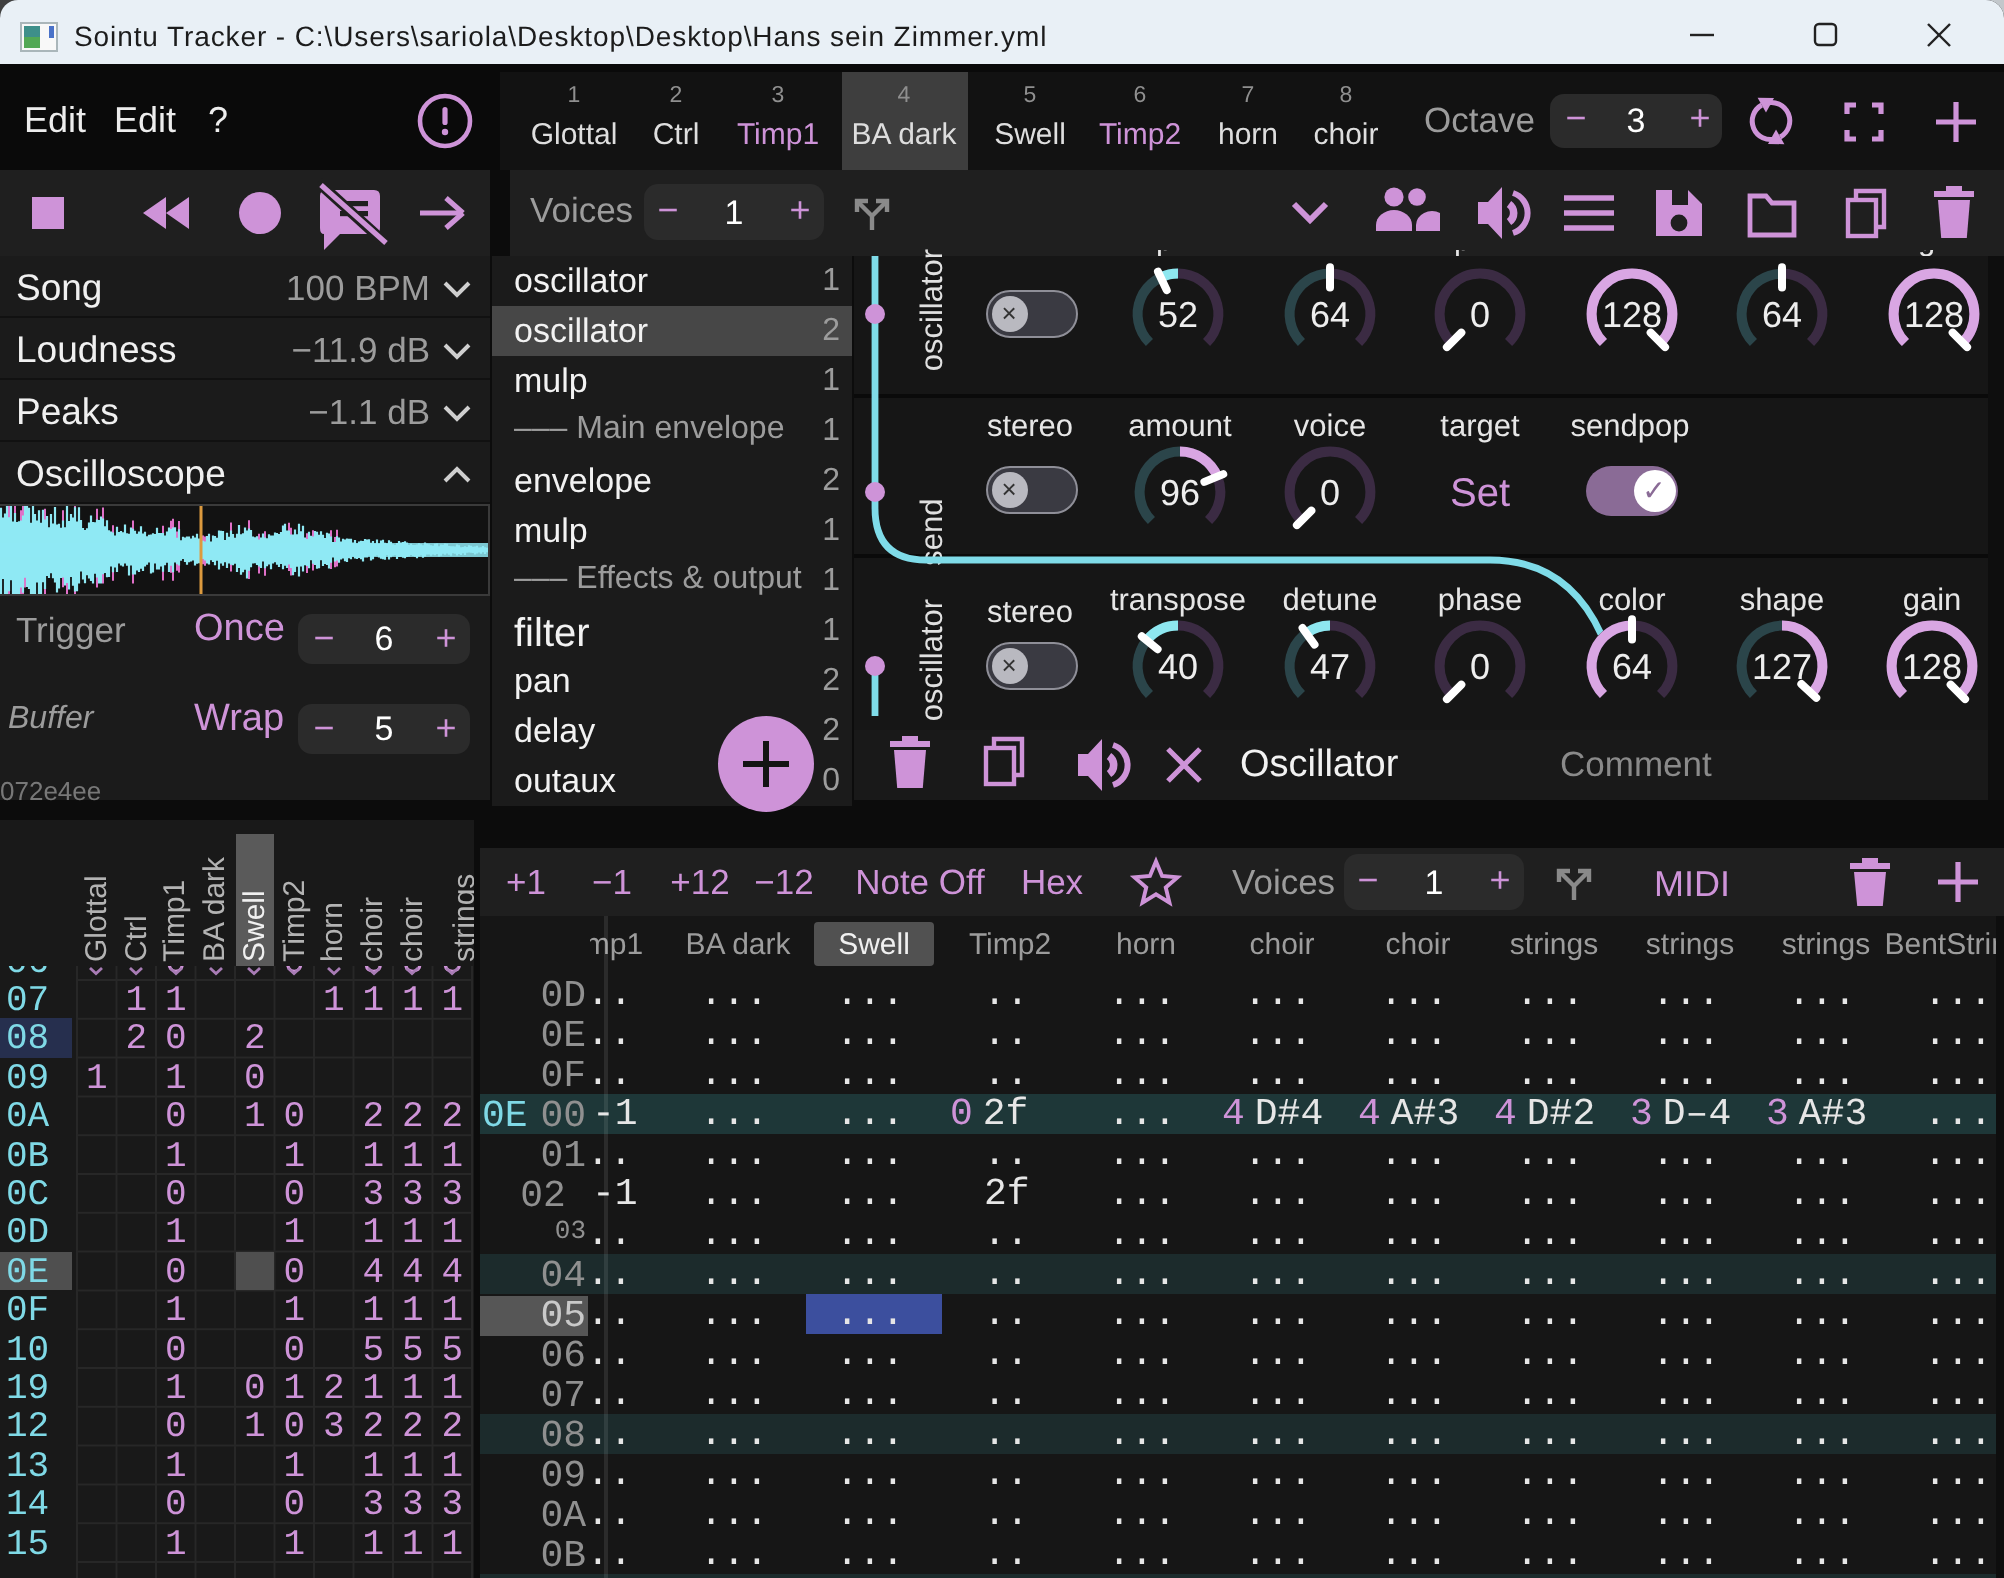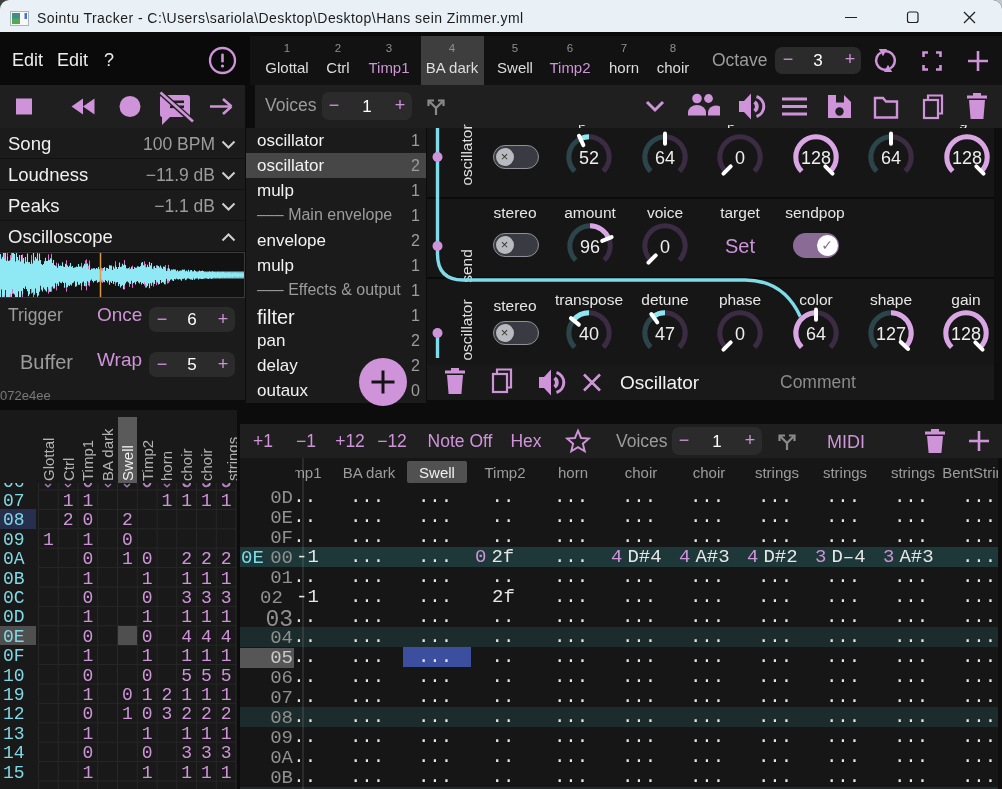--- a/index.html
+++ b/index.html
@@ -140,21 +140,21 @@
       <rect x="0" y="18.5" width="245" height="7" fill="#8fe9f4" opacity="0.85"></rect>
       <line x1="100.5" y1="0" x2="100.5" y2="44" stroke="#dc9a3e" stroke-width="1.5"></line>
       <line x1="244.5" y1="0" x2="244.5" y2="44" stroke="#3a3a3a" stroke-width="1"></line>
     </svg>
 <div class="abs" style="left:8px;top:307px;font-size:17.5px;color:#9c9c9c;font-family:Liberation Sans,sans-serif;white-space:nowrap;line-height:1;">Trigger</div>
 <div class="abs" style="left:97px;top:305px;font-size:19px;color:#ce93d8;font-family:Liberation Sans,sans-serif;white-space:nowrap;line-height:1;">Once</div>
 <div class="abs" style="left:149px;top:307px;width:86px;height:25px;background:#2b2b2b;border-radius:7px;"></div>
 <div class="abs" style="left:162px;top:309.5px;transform:translateX(-50%);font-size:18px;color:#ce93d8;font-family:Liberation Sans,sans-serif;white-space:nowrap;line-height:1;">−</div>
 <div class="abs" style="left:192px;top:311px;transform:translateX(-50%);font-size:17px;color:#fff;font-family:Liberation Sans,sans-serif;white-space:nowrap;line-height:1;">6</div>
 <div class="abs" style="left:223px;top:309.5px;transform:translateX(-50%);font-size:18px;color:#ce93d8;font-family:Liberation Sans,sans-serif;white-space:nowrap;line-height:1;">+</div>
-<div class="abs" style="left:20px;top:352px;font-size:20px;color:#9c9c9c;font-family:Liberation Sans,sans-serif;white-space:nowrap;line-height:1;">Buffer</div>
+<div class="abs" style="left:4px;top:352px;font-size:16px;color:#9c9c9c;font-family:Liberation Sans,sans-serif;white-space:nowrap;line-height:1;font-style:italic;">Buffer</div>
 <div class="abs" style="left:97px;top:350px;font-size:19px;color:#ce93d8;font-family:Liberation Sans,sans-serif;white-space:nowrap;line-height:1;">Wrap</div>
 <div class="abs" style="left:149px;top:352px;width:86px;height:25px;background:#2b2b2b;border-radius:7px;"></div>
 <div class="abs" style="left:162px;top:354.5px;transform:translateX(-50%);font-size:18px;color:#ce93d8;font-family:Liberation Sans,sans-serif;white-space:nowrap;line-height:1;">−</div>
 <div class="abs" style="left:192px;top:356px;transform:translateX(-50%);font-size:17px;color:#fff;font-family:Liberation Sans,sans-serif;white-space:nowrap;line-height:1;">5</div>
 <div class="abs" style="left:223px;top:354.5px;transform:translateX(-50%);font-size:18px;color:#ce93d8;font-family:Liberation Sans,sans-serif;white-space:nowrap;line-height:1;">+</div>
 <div class="abs" style="left:0px;top:389px;font-size:13px;color:#787878;font-family:Liberation Sans,sans-serif;white-space:nowrap;line-height:1;">072e4ee</div>
 <div class="abs" style="left:246px;top:128px;width:180px;height:275px;background:#1b1b1b;"></div>
 <div class="abs" style="left:257px;top:132px;font-size:17px;color:#f2f2f2;font-family:Liberation Sans,sans-serif;white-space:nowrap;line-height:1;">oscillator</div>
 <div class="abs" style="left:246px;top:133px;font-size:16px;color:#9c9c9c;font-family:Liberation Sans,sans-serif;white-space:nowrap;line-height:1;text-align:right;width:174px;">1</div>
 <div class="abs" style="left:246px;top:153px;width:180px;height:25px;background:#474747;"></div>
@@ -529,21 +529,21 @@
 <div class="abs" style="left:240px;top:787px;width:762px;height:2px;background:#1c2b2c;"></div>
 <div class="abs" style="left:240px;top:647.7px;width:54px;height:20px;background:#565656;"></div>
 <div class="abs" style="left:403px;top:647px;width:68px;height:20px;background:#3c4f9e;"></div>
 <div class="abs" style="left:241px;top:549px;font-size:19px;color:#7fd9e6;font-family:Liberation Mono,monospace;white-space:nowrap;line-height:1;">0E</div>
 <div class="abs" style="left:250px;top:489px;width:43px;text-align:right;font-size:19px;color:#909090;font-family:Liberation Mono,monospace;line-height:1;">0D</div>
 <div class="abs" style="left:250px;top:509px;width:43px;text-align:right;font-size:19px;color:#909090;font-family:Liberation Mono,monospace;line-height:1;">0E</div>
 <div class="abs" style="left:250px;top:529px;width:43px;text-align:right;font-size:19px;color:#909090;font-family:Liberation Mono,monospace;line-height:1;">0F</div>
 <div class="abs" style="left:250px;top:549px;width:43px;text-align:right;font-size:19px;color:#909090;font-family:Liberation Mono,monospace;line-height:1;">00</div>
 <div class="abs" style="left:250px;top:569px;width:43px;text-align:right;font-size:19px;color:#909090;font-family:Liberation Mono,monospace;line-height:1;">01</div>
 <div class="abs" style="left:250px;top:589px;width:43px;text-align:center;font-size:19px;color:#909090;font-family:Liberation Mono,monospace;line-height:1;">02</div>
-<div class="abs" style="left:250px;top:609px;width:43px;text-align:right;font-size:23px;color:#909090;font-family:Liberation Mono,monospace;line-height:1;">03</div>
+<div class="abs" style="left:250px;top:609px;width:43px;text-align:right;font-size:13px;color:#909090;font-family:Liberation Mono,monospace;line-height:1;">03</div>
 <div class="abs" style="left:250px;top:629px;width:43px;text-align:right;font-size:19px;color:#909090;font-family:Liberation Mono,monospace;line-height:1;">04</div>
 <div class="abs" style="left:250px;top:649px;width:43px;text-align:right;font-size:19px;color:#c9c9c9;font-family:Liberation Mono,monospace;line-height:1;">05</div>
 <div class="abs" style="left:250px;top:669px;width:43px;text-align:right;font-size:19px;color:#909090;font-family:Liberation Mono,monospace;line-height:1;">06</div>
 <div class="abs" style="left:250px;top:689px;width:43px;text-align:right;font-size:19px;color:#909090;font-family:Liberation Mono,monospace;line-height:1;">07</div>
 <div class="abs" style="left:250px;top:709px;width:43px;text-align:right;font-size:19px;color:#909090;font-family:Liberation Mono,monospace;line-height:1;">08</div>
 <div class="abs" style="left:250px;top:729px;width:43px;text-align:right;font-size:19px;color:#909090;font-family:Liberation Mono,monospace;line-height:1;">09</div>
 <div class="abs" style="left:250px;top:749px;width:43px;text-align:right;font-size:19px;color:#909090;font-family:Liberation Mono,monospace;line-height:1;">0A</div>
 <div class="abs" style="left:250px;top:769px;width:43px;text-align:right;font-size:19px;color:#909090;font-family:Liberation Mono,monospace;line-height:1;">0B</div>
 <div class="abs" style="left:302px;top:458px;width:1.5px;height:331px;background:rgba(255,255,255,0.09);"></div>
 <div class="abs" style="left:295px;top:410px;width:707px;height:379px;overflow:hidden;">

